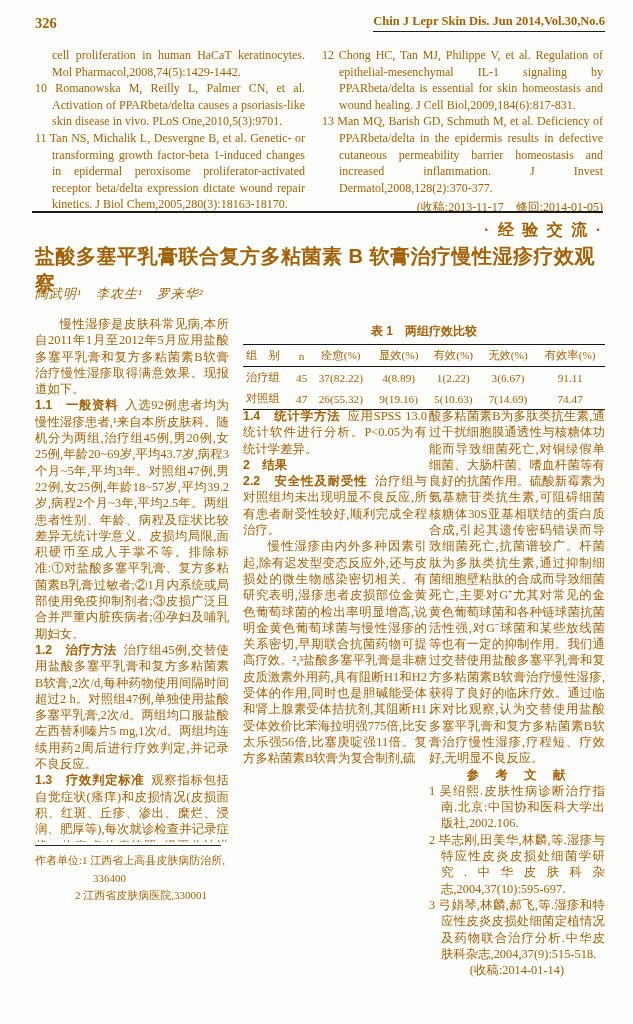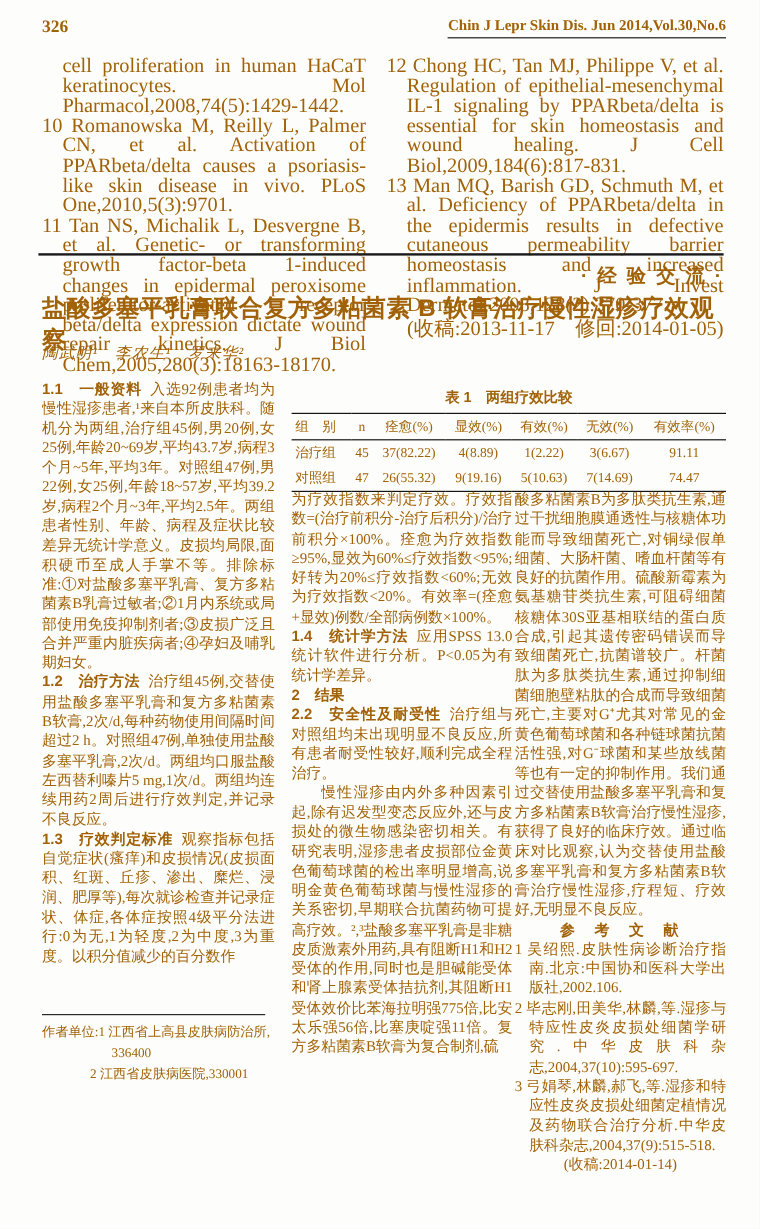--- a/index.html
+++ b/index.html
@@ -5,21 +5,21 @@
   html,body{margin:0;padding:0;}
   body{background:#e9e9e7;font-family:"Liberation Serif",serif;}
   .page{position:relative;width:633px;height:1024px;margin:0 auto;background:#fdfdfb;color:#a16207;overflow:hidden;}
 
   
   .hdr{position:absolute;left:35px;top:14px;width:570px;display:flex;justify-content:space-between;align-items:flex-end;}
   .pageno{font-size:14.5px;font-weight:bold;}
   .jcite{font-size:12.5px;font-weight:bold;border-bottom:1.2px solid #1c1c1c;padding-bottom:2px;}
 
   
-  .refs{position:absolute;top:47px;font-size:17px;line-height:16.6px;text-align:justify;}
+  .refs{position:absolute;top:47px;font-size:12px;line-height:16.6px;text-align:justify;}
   .refs-left{left:35px;width:270px;}
   .refs-right{left:322px;width:281px;}
   .refitem{margin:0;}
   .refitem.hang{padding-left:17px;text-indent:-17px;}
   .refitem.cont{padding-left:17px;text-indent:0;}
   .recv1{text-align:right;margin-top:3px;text-indent:0;}
 
   .divider{position:absolute;left:32px;top:211px;width:571px;height:2px;background:#1b1b1b;}
 
   .col-label{position:absolute;right:30px;top:220px;font-family:"Liberation Sans",sans-serif;font-weight:bold;font-size:16px;letter-spacing:2px;}
@@ -79,20 +79,21 @@
 
   <div class="divider"></div>
 
   <div class="col-label">· 经 验 交 流 ·</div>
 
   <h1 class="title">盐酸多塞平乳膏联合复方多粘菌素 B 软膏治疗慢性湿疹疗效观察</h1>
 
   <div class="authors">陶武明¹　李农生¹　罗来华²</div>
 
   <div class="bcol col1">
+    <p class="ind">慢性湿疹是皮肤科常见病,本所自2011年1月至2012年5月应用盐酸多塞平乳膏和复方多粘菌素B软膏治疗慢性湿疹取得满意效果。现报道如下。</p>
     <p><span class="phead">1.1　一般资料</span><span>入选92例患者均为慢性湿疹患者,¹来自本所皮肤科。随机分为两组,治疗组45例,男20例,女25例,年龄20~69岁,平均43.7岁,病程3个月~5年,平均3年。对照组47例,男22例,女25例,年龄18~57岁,平均39.2岁,病程2个月~3年,平均2.5年。两组患者性别、年龄、病程及症状比较差异无统计学意义。皮损均局限,面积硬币至成人手掌不等。排除标准:①对盐酸多塞平乳膏、复方多粘菌素B乳膏过敏者;②1月内系统或局部使用免疫抑制剂者;③皮损广泛且合并严重内脏疾病者;④孕妇及哺乳期妇女。</span></p>
     <p><span class="phead">1.2　治疗方法</span><span>治疗组45例,交替使用盐酸多塞平乳膏和复方多粘菌素B软膏,2次/d,每种药物使用间隔时间超过2 h。对照组47例,单独使用盐酸多塞平乳膏,2次/d。两组均口服盐酸左西替利嗪片5 mg,1次/d。两组均连续用药2周后进行疗效判定,并记录不良反应。</span></p>
     <p><span class="phead">1.3　疗效判定标准</span><span>观察指标包括自觉症状(瘙痒)和皮损情况(皮损面积、红斑、丘疹、渗出、糜烂、浸润、肥厚等),每次就诊检查并记录症状、体症,各体症按照4级平分法进行:0为无,1为轻度,2为中度,3为重度。以积分值减少的百分数作</span></p>
   </div>
 
   <div class="tablewrap">
     <div class="tcaption">表 1　两组疗效比较</div>
     <table class="t1">
       <thead>
         <tr>
@@ -122,21 +123,20 @@
           <td>9(19.16)</td>
           <td>5(10.63)</td>
           <td>7(14.69)</td>
           <td>74.47</td>
         </tr>
       </tbody>
     </table>
   </div>
 
   <div class="bcol col2">
-    <p>为疗效指数来判定疗效。疗效指数=(治疗前积分-治疗后积分)/治疗前积分×100%。痊愈为疗效指数≥95%,显效为60%≤疗效指数&lt;95%;好转为20%≤疗效指数&lt;60%;无效为疗效指数&lt;20%。有效率=(痊愈+显效)例数/全部病例数×100%。</p>
     <p><span class="phead">1.4　统计学方法</span><span>应用SPSS 13.0统计软件进行分析。P&lt;0.05为有统计学差异。</span></p>
     <p class="shead">2　结果</p>
     <p><span class="phead">2.2　安全性及耐受性</span><span>治疗组与对照组均未出现明显不良反应,所有患者耐受性较好,顺利完成全程治疗。</span></p>
     <p class="ind">慢性湿疹由内外多种因素引起,除有迟发型变态反应外,还与皮损处的微生物感染密切相关。有研究表明,湿疹患者皮损部位金黄色葡萄球菌的检出率明显增高,说明金黄色葡萄球菌与慢性湿疹的关系密切,早期联合抗菌药物可提高疗效。²,³盐酸多塞平乳膏是非糖皮质激素外用药,具有阻断H1和H2受体的作用,同时也是胆碱能受体和肾上腺素受体拮抗剂,其阻断H1受体效价比苯海拉明强775倍,比安太乐强56倍,比塞庚啶强11倍。复方多粘菌素B软膏为复合制剂,硫</p>
   </div>
 
   <div class="bcol col3">
     <p>酸多粘菌素B为多肽类抗生素,通过干扰细胞膜通透性与核糖体功能而导致细菌死亡,对铜绿假单细菌、大肠杆菌、嗜血杆菌等有良好的抗菌作用。硫酸新霉素为氨基糖苷类抗生素,可阻碍细菌核糖体30S亚基相联结的蛋白质合成,引起其遗传密码错误而导致细菌死亡,抗菌谱较广。杆菌肽为多肽类抗生素,通过抑制细菌细胞壁粘肽的合成而导致细菌死亡,主要对G⁺尤其对常见的金黄色葡萄球菌和各种链球菌抗菌活性强,对G⁻球菌和某些放线菌等也有一定的抑制作用。我们通过交替使用盐酸多塞平乳膏和复方多粘菌素B软膏治疗慢性湿疹,获得了良好的临床疗效。通过临床对比观察,认为交替使用盐酸多塞平乳膏和复方多粘菌素B软膏治疗慢性湿疹,疗程短、疗效好,无明显不良反应。</p>
     <p class="refhead">参　考　文　献</p>
     <p class="aref">1 吴绍熙.皮肤性病诊断治疗指南.北京:中国协和医科大学出版社,2002.106.</p>

